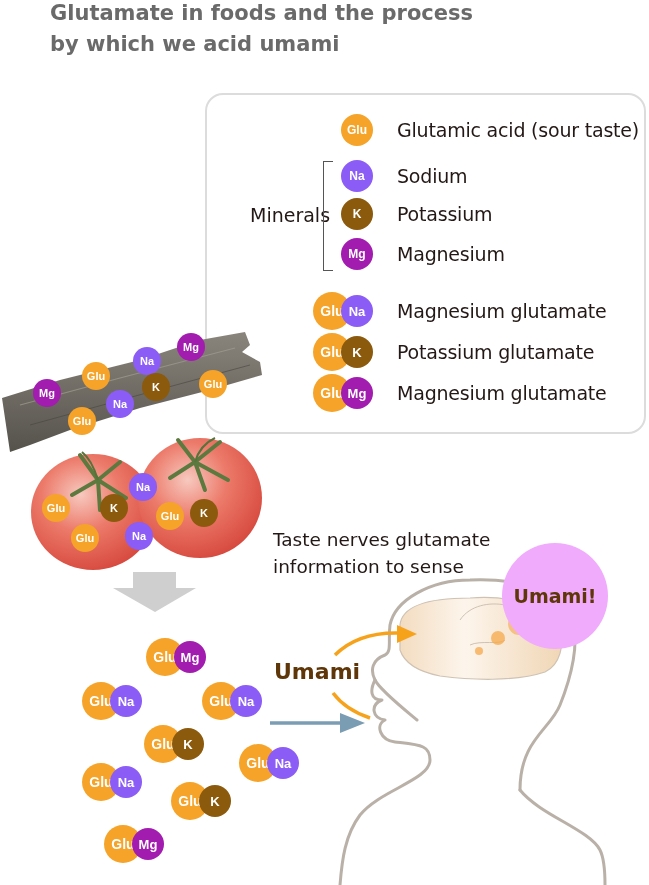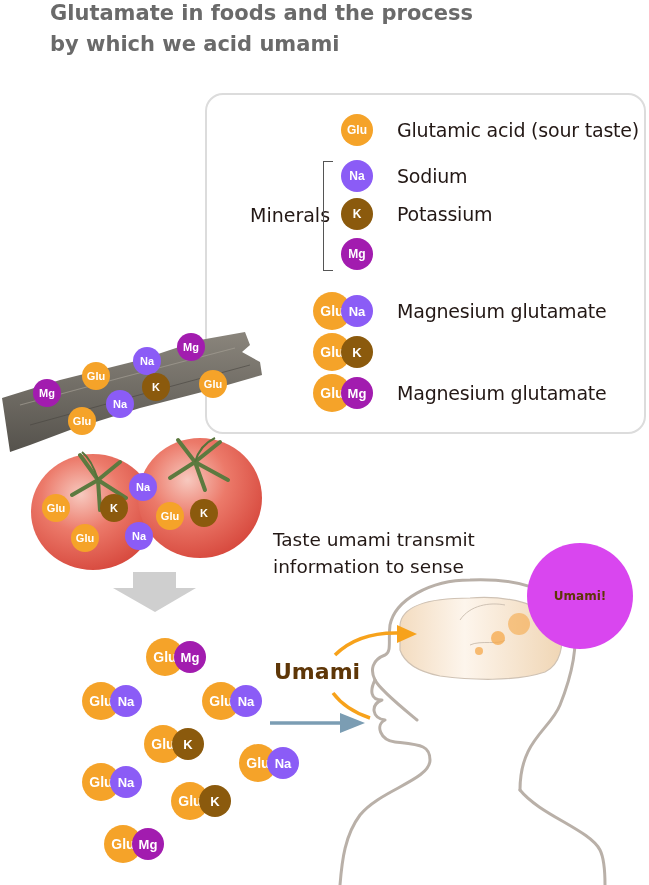--- a/index.html
+++ b/index.html
@@ -17,21 +17,21 @@
   .mg { background:#a21caf; }
   .pair { display:flex; align-items:center; }
   .pair .ball + .ball { margin-left:-8px; }
   .abs { position:absolute; }
   .sm { width:28px; height:28px; font-size:11px; }
   .pair-lg .ball { width:38px; height:38px; font-size:14px; }
   .pair-lg .ball + .ball { margin-left:-10px; }
   .pair-lg .ball.sub { width:32px; height:32px; font-size:13px; }
   .text-nerves { position:absolute; left:273px; top:526px; font-size:18.5px; line-height:27px; color:#231815; }
   .umami-label { position:absolute; left:274px; top:659px; font-weight:bold; font-size:22px; color:#5e3607; font-family:"DejaVu Sans", sans-serif; }
-  .umami-bubble { position:absolute; left:527px; top:543px; width:106px; height:106px; border-radius:50%; background:#d946ef; display:flex; align-items:center; justify-content:center; font-weight:bold; font-size:12px; color:#5e3607; }
+  .umami-bubble { position:absolute; left:502px; top:543px; width:106px; height:106px; border-radius:50%; background:#f0abfc; display:flex; align-items:center; justify-content:center; font-weight:bold; font-size:19px; color:#5e3607; }
   svg.overlay { position:absolute; left:0; top:0; }
 </style>
 </head>
 <body>
 
 <div class="title">
   <div>Glutamate in foods and the process</div>
   <div>by which we acid umami</div>
 </div>
 
@@ -48,34 +48,36 @@
 <div class="legend-row" style="left:341px; top:160px;">
   <div class="ball na">Na</div>
   <span class="legend-label">Sodium</span>
 </div>
 <div class="legend-row" style="left:341px; top:198px;">
   <div class="ball k">K</div>
   <span class="legend-label">Potassium</span>
 </div>
 <div class="legend-row" style="left:341px; top:238px;">
   <div class="ball mg">Mg</div>
+  <span class="legend-label">Magnesium</span>
 </div>
 
 <div class="legend-row" style="left:313px; top:292px;">
   <div class="pair pair-lg">
     <div class="ball glu">Glu</div>
     <div class="ball na sub">Na</div>
   </div>
   <span class="legend-label">Magnesium glutamate</span>
 </div>
 <div class="legend-row" style="left:313px; top:333px;">
   <div class="pair pair-lg">
     <div class="ball glu">Glu</div>
     <div class="ball k sub">K</div>
   </div>
+  <span class="legend-label">Potassium glutamate</span>
 </div>
 <div class="legend-row" style="left:313px; top:374px;">
   <div class="pair pair-lg">
     <div class="ball glu">Glu</div>
     <div class="ball mg sub">Mg</div>
   </div>
   <span class="legend-label">Magnesium glutamate</span>
 </div>
 
 <svg class="overlay" width="649" height="885" viewBox="0 0 649 885">
@@ -183,21 +185,21 @@
 <div class="pair pair-lg abs" style="left:171px; top:782px;">
   <div class="ball glu">Glu</div>
   <div class="ball k sub">K</div>
 </div>
 <div class="pair pair-lg abs" style="left:104px; top:825px;">
   <div class="ball glu">Glu</div>
   <div class="ball mg sub">Mg</div>
 </div>
 
 <div class="text-nerves">
-  <div>Taste umami transmit</div>
+  <div>Taste nerves glutamate</div>
   <div>information to sense</div>
 </div>
 
 <div class="umami-label">Umami</div>
 
 <div class="umami-bubble">
   <span>Umami!</span>
 </div>
 
 </body></html>

